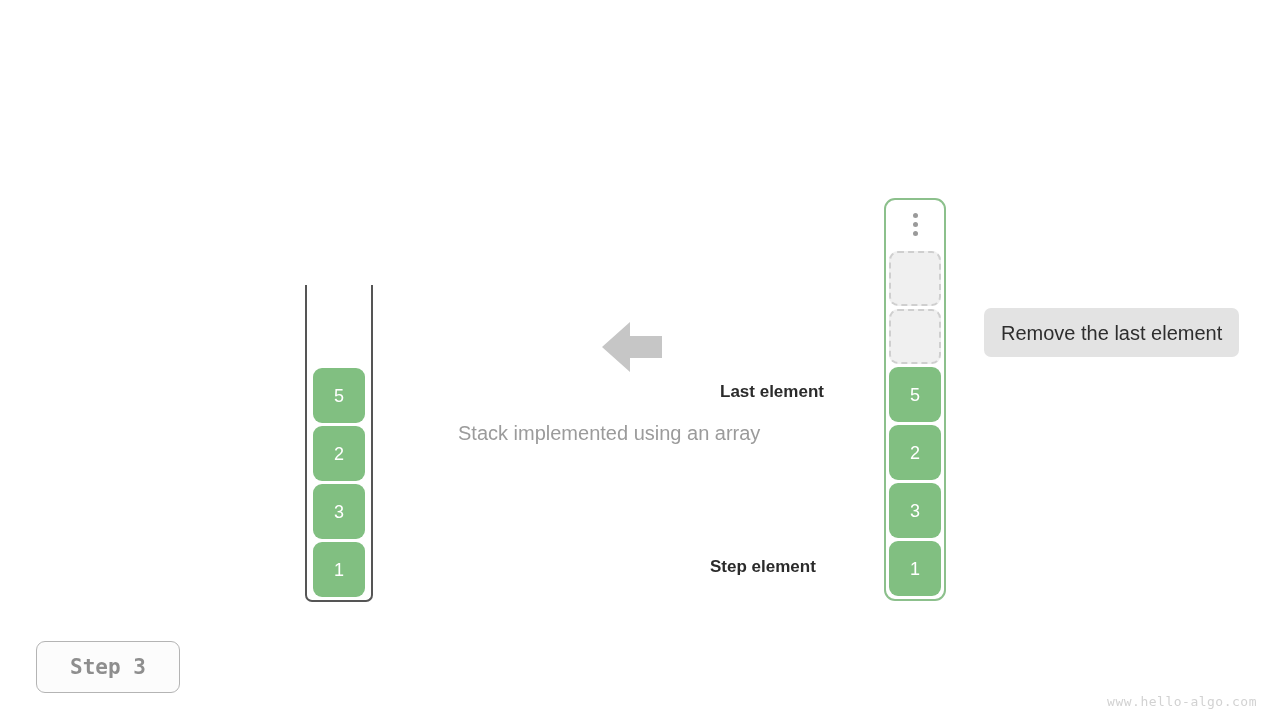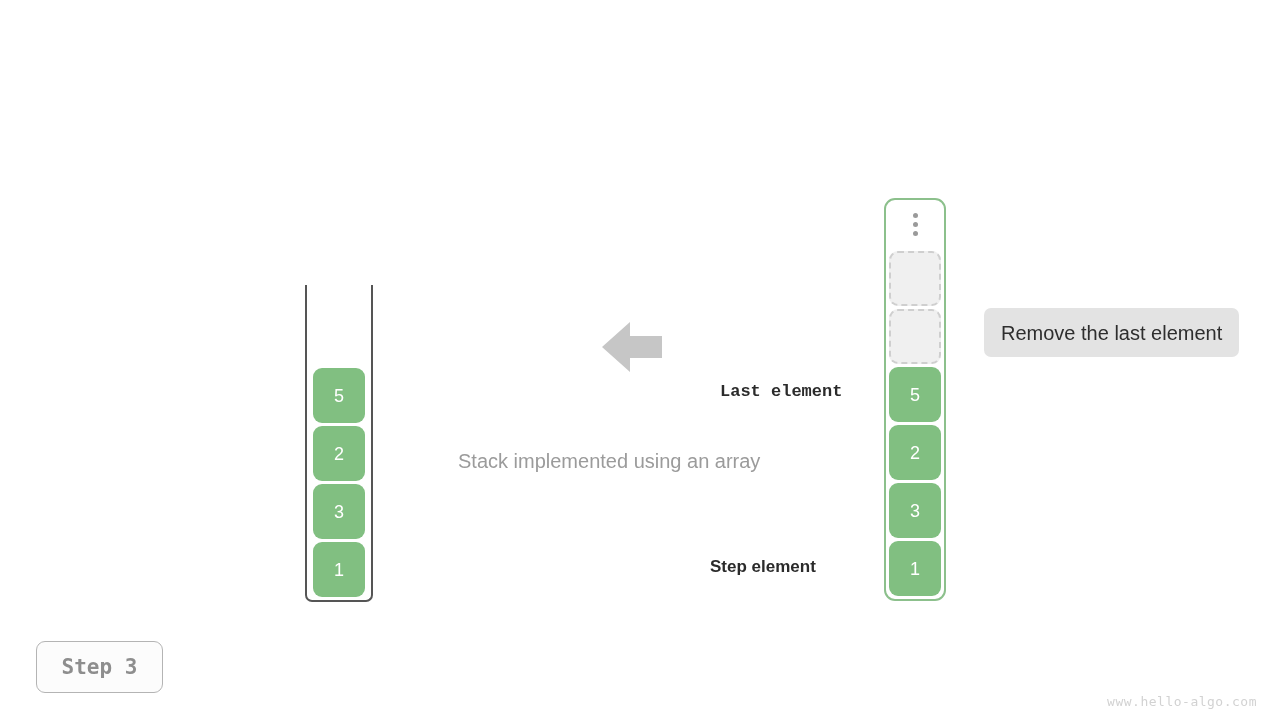--- a/index.html
+++ b/index.html
@@ -135,35 +135,35 @@
   #flow-arrow {
     left: 602px;
     top: 320px;
     width: 60px;
     height: 54px;
   }
 
   
   #caption-main {
     left: 458px;
-    top: 448px;
+    top: 420px;
     font-size: 20px;
     color: #9b9b9b;
     white-space: nowrap;
     line-height: 1.3;
   }
   .side-label {
     font-size: 17px;
     font-weight: bold;
     color: #2b2b2b;
     white-space: nowrap;
     line-height: 1.3;
     text-align: right;
   }
-  #label-last  { left: 720px; top: 381px; font-family: Liberation Mono, monospace; }
+  #label-last  { left: 720px; top: 381px; }
   #label-first { left: 710px; top: 556px; }
 
   
   #annotation-badge {
     left: 971px;
     top: 308px;
     height: 49px;
     padding: 0 17px;
     background: #e3e3e3;
     border-radius: 7px;
@@ -176,21 +176,21 @@
     font-size: 20px;
     color: #2e2e2e;
     white-space: nowrap;
     line-height: 1;
   }
 
   
   #step-badge {
     left: 36px;
     top: 641px;
-    width: 127px;
+    width: 144px;
     height: 52px;
     background: #fcfcfc;
     border: 1.5px solid #b4b4b4;
     border-radius: 9px;
     display: flex;
     align-items: center;
     justify-content: center;
     box-sizing: border-box;
   }
   #step-badge .step-text {

